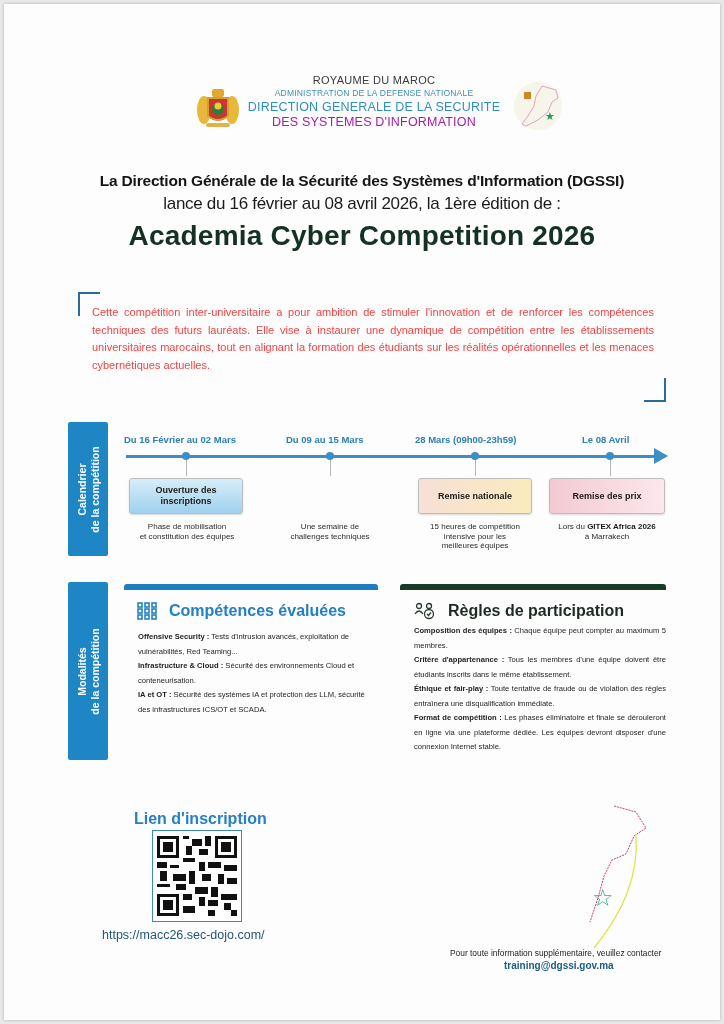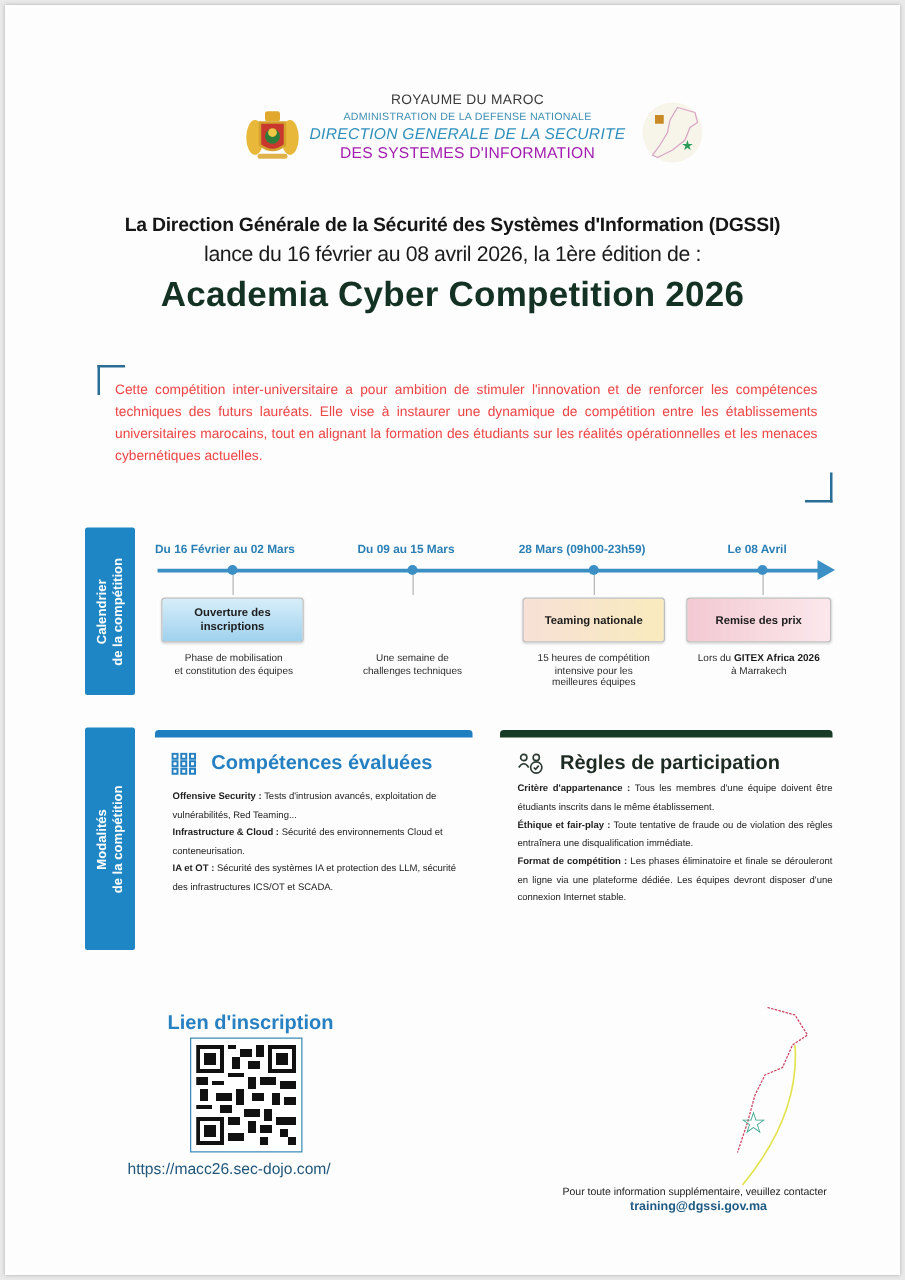--- a/index.html
+++ b/index.html
@@ -8,21 +8,21 @@
   .page {
     position: absolute; left: 4px; top: 4px; width: 716px; height: 1016px;
     background: #fdfdfd; box-shadow: 0 0 3px rgba(0,0,0,0.25);
   }
   
   .emblem { position: absolute; left: 190px; top: 80px; width: 48px; height: 48px; }
   .map-logo { position: absolute; left: 508px; top: 76px; width: 52px; height: 52px; }
   .hdr { position: absolute; left: 240px; top: 70px; width: 260px; text-align: center; }
   .hdr .l1 { font-size: 11px; color: #3a3a3a; letter-spacing: 0.3px; }
   .hdr .l2 { font-size: 8.5px; color: #3d8fb5; letter-spacing: 0.2px; margin-top: 2px; }
-  .hdr .l3 { font-size: 12.5px; color: #2f8fbd; letter-spacing: 0.2px; margin-top: 2px; font-style: italic; }
+  .hdr .l3 { font-size: 12.5px; color: #2f8fbd; letter-spacing: 0.2px; margin-top: 2px; }
   .hdr .l4 { font-size: 12.5px; color: #a21caf; letter-spacing: 0.2px; margin-top: 1px; }
 
   .intro1 { position: absolute; left: 0; width: 716px; top: 168px; text-align: center;
             font-size: 15.5px; font-weight: bold; color: #161616; letter-spacing: -0.2px; }
   .intro2 { position: absolute; left: 0; width: 716px; top: 190px; text-align: center;
             font-size: 17px; font-weight: normal; color: #1b1b1b; letter-spacing: -0.3px; }
   .main-title { position: absolute; left: 0; width: 716px; top: 216px; text-align: center;
             font-size: 28px; font-weight: bold; color: #143224; letter-spacing: 0.2px; }
 
   .desc { position: absolute; left: 88px; top: 300px; width: 562px;
@@ -138,21 +138,21 @@
   <div class="tl-stem" style="left:471px;"></div>
   <div class="tl-stem" style="left:606px;"></div>
 
   <div class="tl-box blue" style="left:125px; width:114px;">
     <div>
       <div>Ouverture des</div>
       <div>inscriptions</div>
     </div>
   </div>
   <div class="tl-box yellow" style="left:414px; width:114px;">
-    <div>Teaming nationale</div>
+    <div>Remise nationale</div>
   </div>
   <div class="tl-box pink" style="left:545px; width:116px;">
     <div>Remise des prix</div>
   </div>
 
   <div class="tl-desc" style="left:118px; width:130px;">
     <div>Phase de mobilisation</div>
     <div>et constitution des équipes</div>
   </div>
   <div class="tl-desc" style="left:264px; width:124px;">
@@ -206,20 +206,21 @@
         <circle cx="5" cy="4" r="2.5"></circle>
           <path d="M1 12 Q5 6 9 12"></path>
         <circle cx="15" cy="4" r="2.5"></circle>
           <circle cx="15" cy="12" r="4.5"></circle>
           <path d="M13 12 L14.5 13.5 L17 10.5"></path>
       </g>
     </svg>
     <span>Règles de participation</span>
   </div>
   <div class="card-body right">
+    <div><b>Composition des équipes :</b><span> Chaque équipe peut compter au maximum 5 membres.</span></div>
     <div><b>Critère d'appartenance :</b><span> Tous les membres d'une équipe doivent être étudiants inscrits dans le même établissement.</span></div>
     <div><b>Éthique et fair-play :</b><span> Toute tentative de fraude ou de violation des règles entraînera une disqualification immédiate.</span></div>
     <div><b>Format de compétition :</b><span> Les phases éliminatoire et finale se dérouleront en ligne via une plateforme dédiée. Les équipes devront disposer d'une connexion Internet stable.</span></div>
   </div>
 
   <div class="reg-title">Lien d'inscription</div>
   <div class="qr">
     <svg width="80" height="82" viewBox="0 0 25 25" shape-rendering="crispEdges">
       <g fill="#111">
         <rect x="0" y="0" width="7" height="7"></rect>

